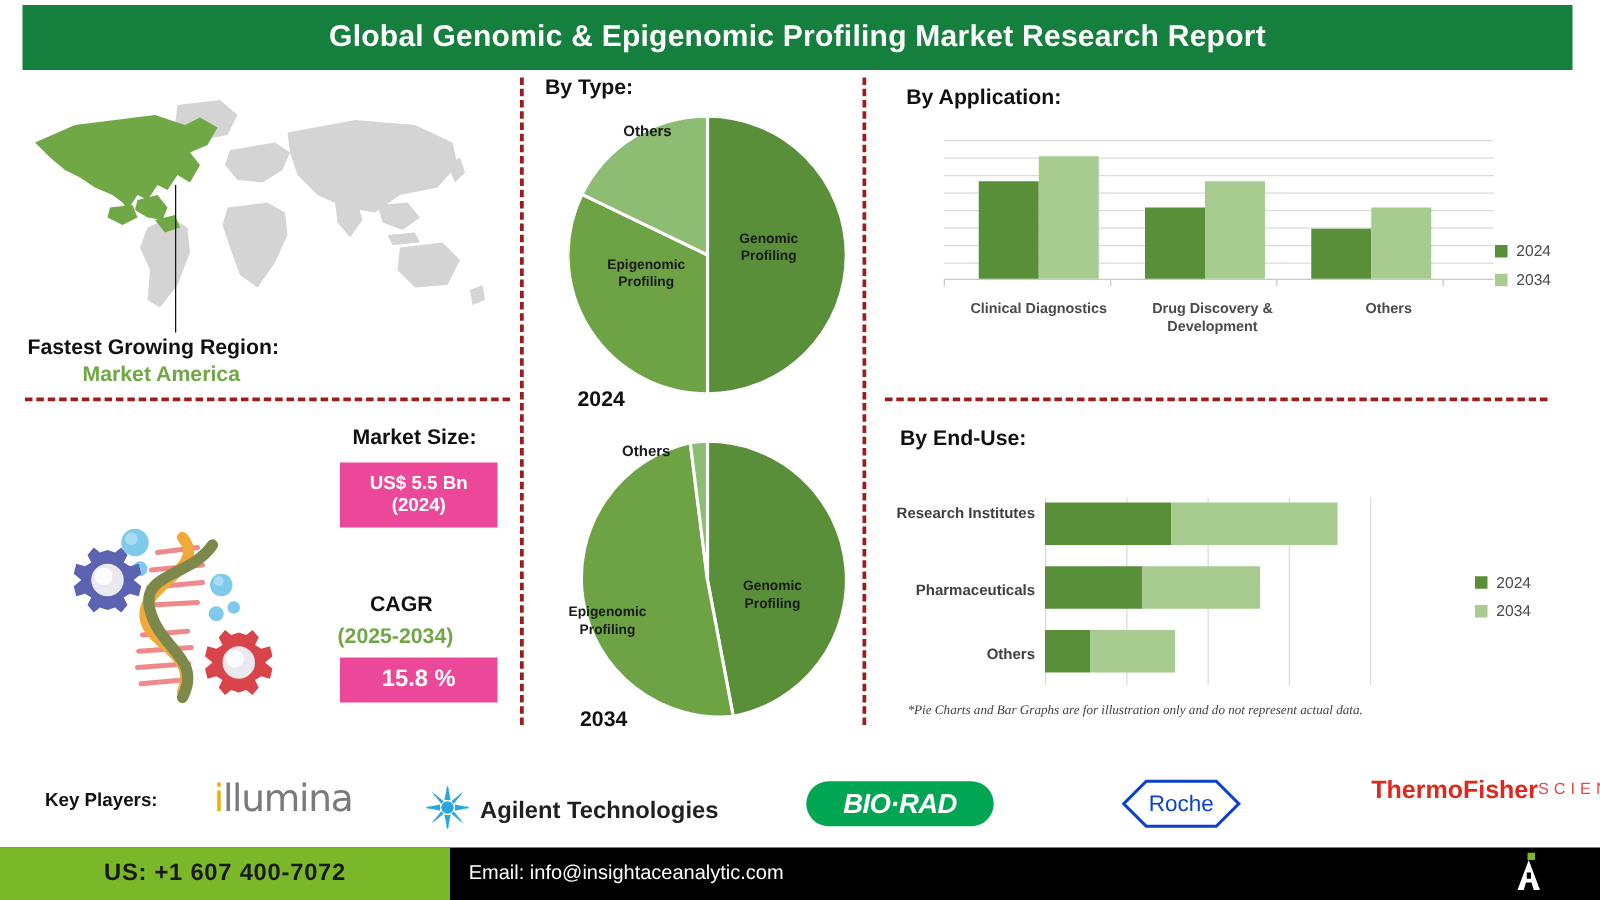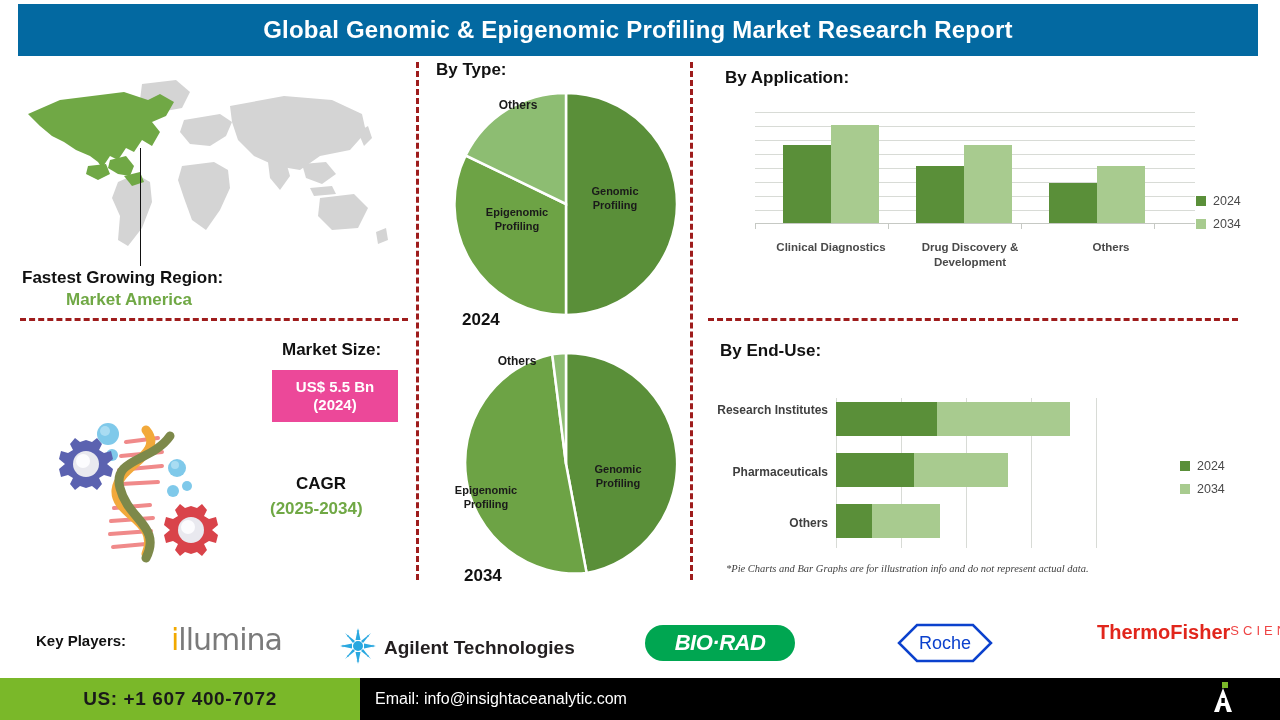--- a/index.html
+++ b/index.html
@@ -1,21 +1,21 @@
 <!DOCTYPE html>
 <html><head>
 <meta charset="utf-8">
 <style>
   html,body{margin:0;padding:0;background:#ffffff;}
   body{width:1280px;height:720px;overflow:hidden;font-family:"Liberation Sans",sans-serif;
        -webkit-font-smoothing:antialiased;}
   .page{position:relative;width:1280px;height:720px;background:#fff;}
 
   
-  .header{position:absolute;left:18px;top:4px;width:1240px;height:52px;background:#0369a1;
+  .header{position:absolute;left:18px;top:4px;width:1240px;height:52px;background:#15803d;
           display:flex;align-items:center;justify-content:center;}
   .header-title{color:#fff;font-size:24px;font-weight:bold;letter-spacing:.2px;
                 font-family:"Liberation Sans",sans-serif;}
 
   
   .vdash{position:absolute;width:0;border-left:3px dashed #9e1c1c;}
   .hdash{position:absolute;height:0;border-top:3px dashed #9e1c1c;}
 
   
   .map-wrap{position:absolute;left:14px;top:70px;width:395px;height:200px;}
@@ -154,20 +154,23 @@
   <div class="fastest-region">Market America</div>
 
   <div class="market-size-label">Market Size:</div>
   <div class="green-box box-ms">
     <span>US$ 5.5 Bn</span>
     <span>(2024)</span>
   </div>
 
   <div class="cagr-label">CAGR</div>
   <div class="cagr-years">(2025-2034)</div>
+  <div class="green-box box-cagr">
+    <span>15.8 %</span>
+  </div>
 
   <div class="dna-wrap">
     <svg viewBox="0 0 180 165" xmlns="http://www.w3.org/2000/svg">
 
       <g stroke="#f08a8a" stroke-width="4" stroke-linecap="round">
         <line x1="68" y1="34" x2="100" y2="30"></line>
         <line x1="63" y1="48" x2="104" y2="44"></line>
         <line x1="61" y1="62" x2="104" y2="58"></line>
         <line x1="63" y1="76" x2="100" y2="74"></line>
         <line x1="56" y1="100" x2="92" y2="97"></line>
@@ -339,21 +342,21 @@
     <div class="legend-row">
       <span class="legend-sw" style="background:#5a8f39;"></span>
       <span class="legend-txt">2024</span>
     </div>
     <div class="legend-row">
       <span class="legend-sw" style="background:#a8cb8f;"></span>
       <span class="legend-txt">2034</span>
     </div>
   </div>
 
-  <div class="note">*Pie Charts and Bar Graphs are for illustration info and do not represent actual data.</div>
+  <div class="note">*Pie Charts and Bar Graphs are for illustration only and do not represent actual data.</div>
 
   <div class="players"></div>
   <div class="kp-label">Key Players:</div>
 
   <div class="logo illumina">
     <span class="lg">
       <span class="dot">i</span><span>llumina</span>
     </span>
   </div>
 

